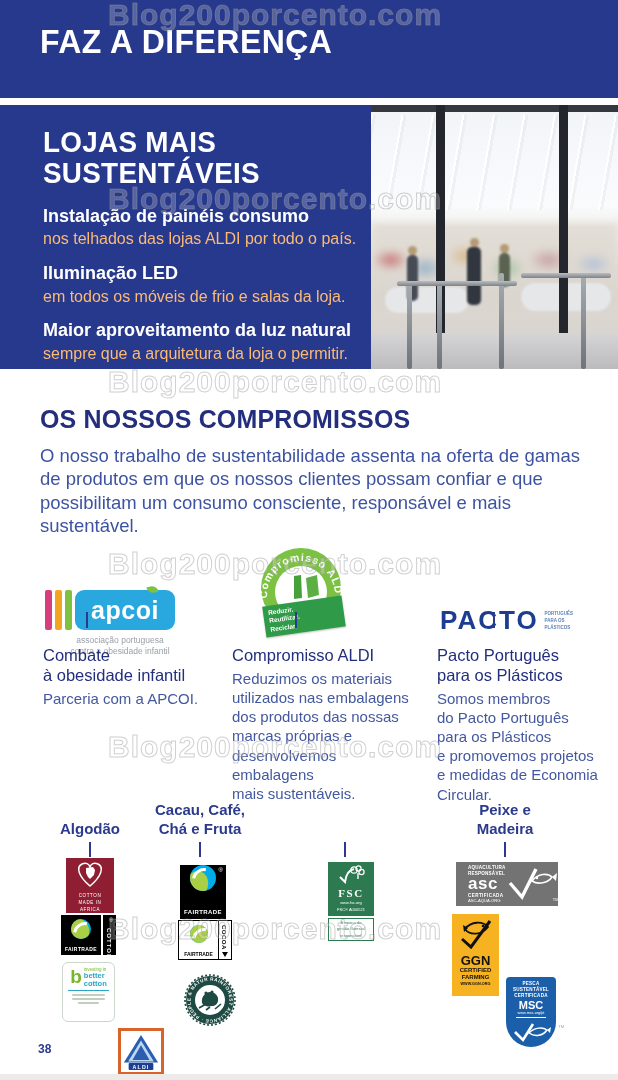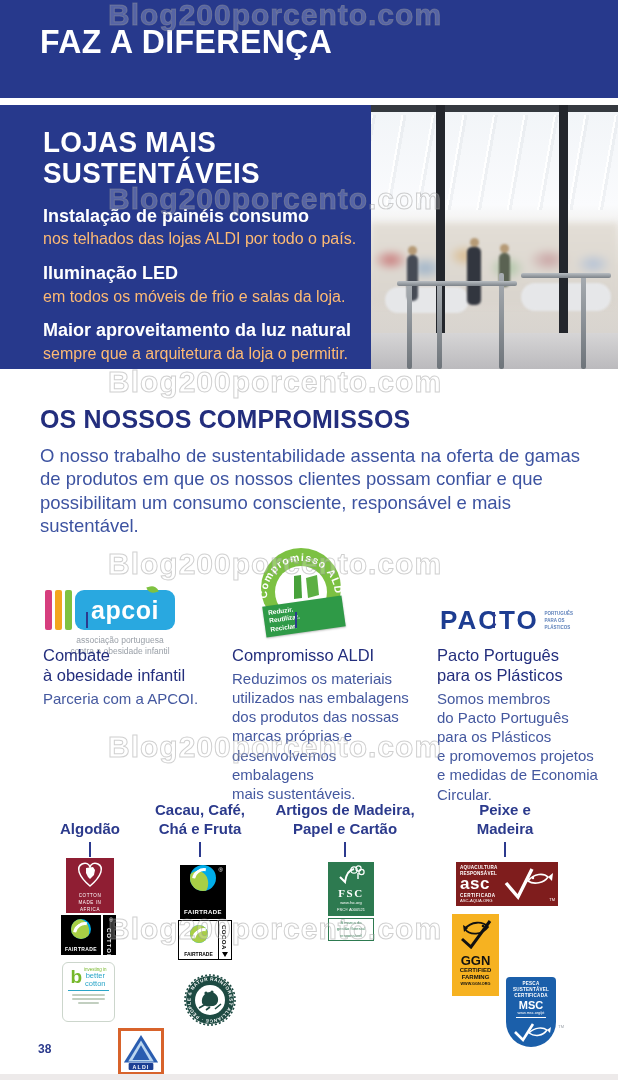--- a/index.html
+++ b/index.html
@@ -120,35 +120,35 @@
   .cocoa-r .ft-vert{top:4px;left:2px;letter-spacing:.5px;}
   .cocoa-arrow{position:absolute;bottom:2px;left:3px;width:0;height:0;
                border-left:3px solid transparent;border-right:3px solid transparent;border-top:5px solid #000;}
 
   .bc{left:62px;top:962px;width:53px;height:60px;background:#fff;border:1.5px solid #ccd6cc;
       border-radius:6px;box-sizing:border-box;padding:4px 3px 0;text-align:center;}
   .bc-row{display:flex;align-items:center;justify-content:center;}
   .bc-b{font-size:19px;font-weight:bold;color:#76b82a;line-height:.8;}
   .bc-txt{margin-left:2px;text-align:left;}
   .bc-inv{font-size:4.5px;color:#76b82a;}
-  .bc-bet{font-size:7.5px;font-weight:normal;color:#2aa5c8;line-height:1;text-align:center;}
+  .bc-bet{font-size:7.5px;font-weight:bold;color:#2aa5c8;line-height:1;}
   .bc-line{height:1px;background:#2aa5c8;margin:3px 2px;}
   .bc-fake{height:2px;background:#c2cfc0;border-radius:1px;margin:2px 6px;}
 
   .ra{left:184px;top:974px;width:52px;height:52px;}
 
   .fsc{left:322px;top:862px;width:46px;padding-left:6px;}
   .fsc-green{background:#2d7a50;color:#fff;text-align:center;height:54px;position:relative;padding-top:2px;box-sizing:border-box;}
   .fsc-name{font-family:"Liberation Serif",serif;font-size:11px;font-weight:bold;letter-spacing:1.5px;line-height:1;}
   .fsc-url{font-size:4px;margin-top:1px;}
   .fsc-code{font-size:4px;margin-top:2px;}
   .fsc-band{margin-top:2px;background:#fff;border:1px solid #2d7a50;color:#2d7a50;text-align:center;
             font-size:4.2px;line-height:1.5;padding:1px 0;}
 
-  .asc{left:456px;top:862px;width:102px;height:44px;background:#7f1d1d;color:#fff;display:flex;box-sizing:border-box;padding:3px 4px;}
+  .asc{left:456px;top:862px;width:102px;height:44px;background:#737373;color:#fff;display:flex;box-sizing:border-box;padding:3px 12px;}
   .asc-l{width:46px;text-align:left;}
   .asc-top{font-size:4.6px;font-weight:bold;line-height:1.25;letter-spacing:.2px;}
   .asc-name{font-size:17px;font-weight:bold;line-height:.95;letter-spacing:.5px;}
   .asc-mid{font-size:4.6px;font-weight:bold;letter-spacing:.4px;}
   .asc-url{font-size:4.2px;}
   .asc-r{position:relative;flex:1;}
   .asc-tm{position:absolute;right:-1px;bottom:1px;font-size:4px;}
 
   .ggn{left:452px;top:914px;width:47px;height:82px;background:#f6b221;color:#111;text-align:center;box-sizing:border-box;padding-top:3px;}
   .ggn-name{font-size:13px;font-weight:900;line-height:1;margin-top:1px;}
@@ -296,22 +296,20 @@
 do Pacto Português
 para os Plásticos
 e promovemos projetos
 e medidas de Economia
 Circular.</div>
   </div>
 
   <div class="cat pre" style="left:40px;width:100px;">Algodão</div>
   <div class="cat pre" style="left:143px;width:114px;">Cacau, Café,
 Chá e Fruta</div>
-  <div class="cat pre" style="left:272px;width:146px;">Artigos de Madeira,
-Papel e Cartão</div>
   <div class="cat pre" style="left:448px;width:114px;">Peixe e
 Madeira</div>
   <div class="cconnect" style="left:89px"></div>
   <div class="cconnect" style="left:199px"></div>
   <div class="cconnect" style="left:344px"></div>
   <div class="cconnect" style="left:504px"></div>
 
   <div class="cert cmia">
     <svg width="36" height="27" viewBox="0 0 36 27" style="margin-top:3px">
       <path d="M18 25 C6 15 4 6 10 3 C14 1 17 3 18 6 C19 3 22 1 26 3 C32 6 30 15 18 25 Z" fill="none" stroke="#fff" stroke-width="1.6"></path>

